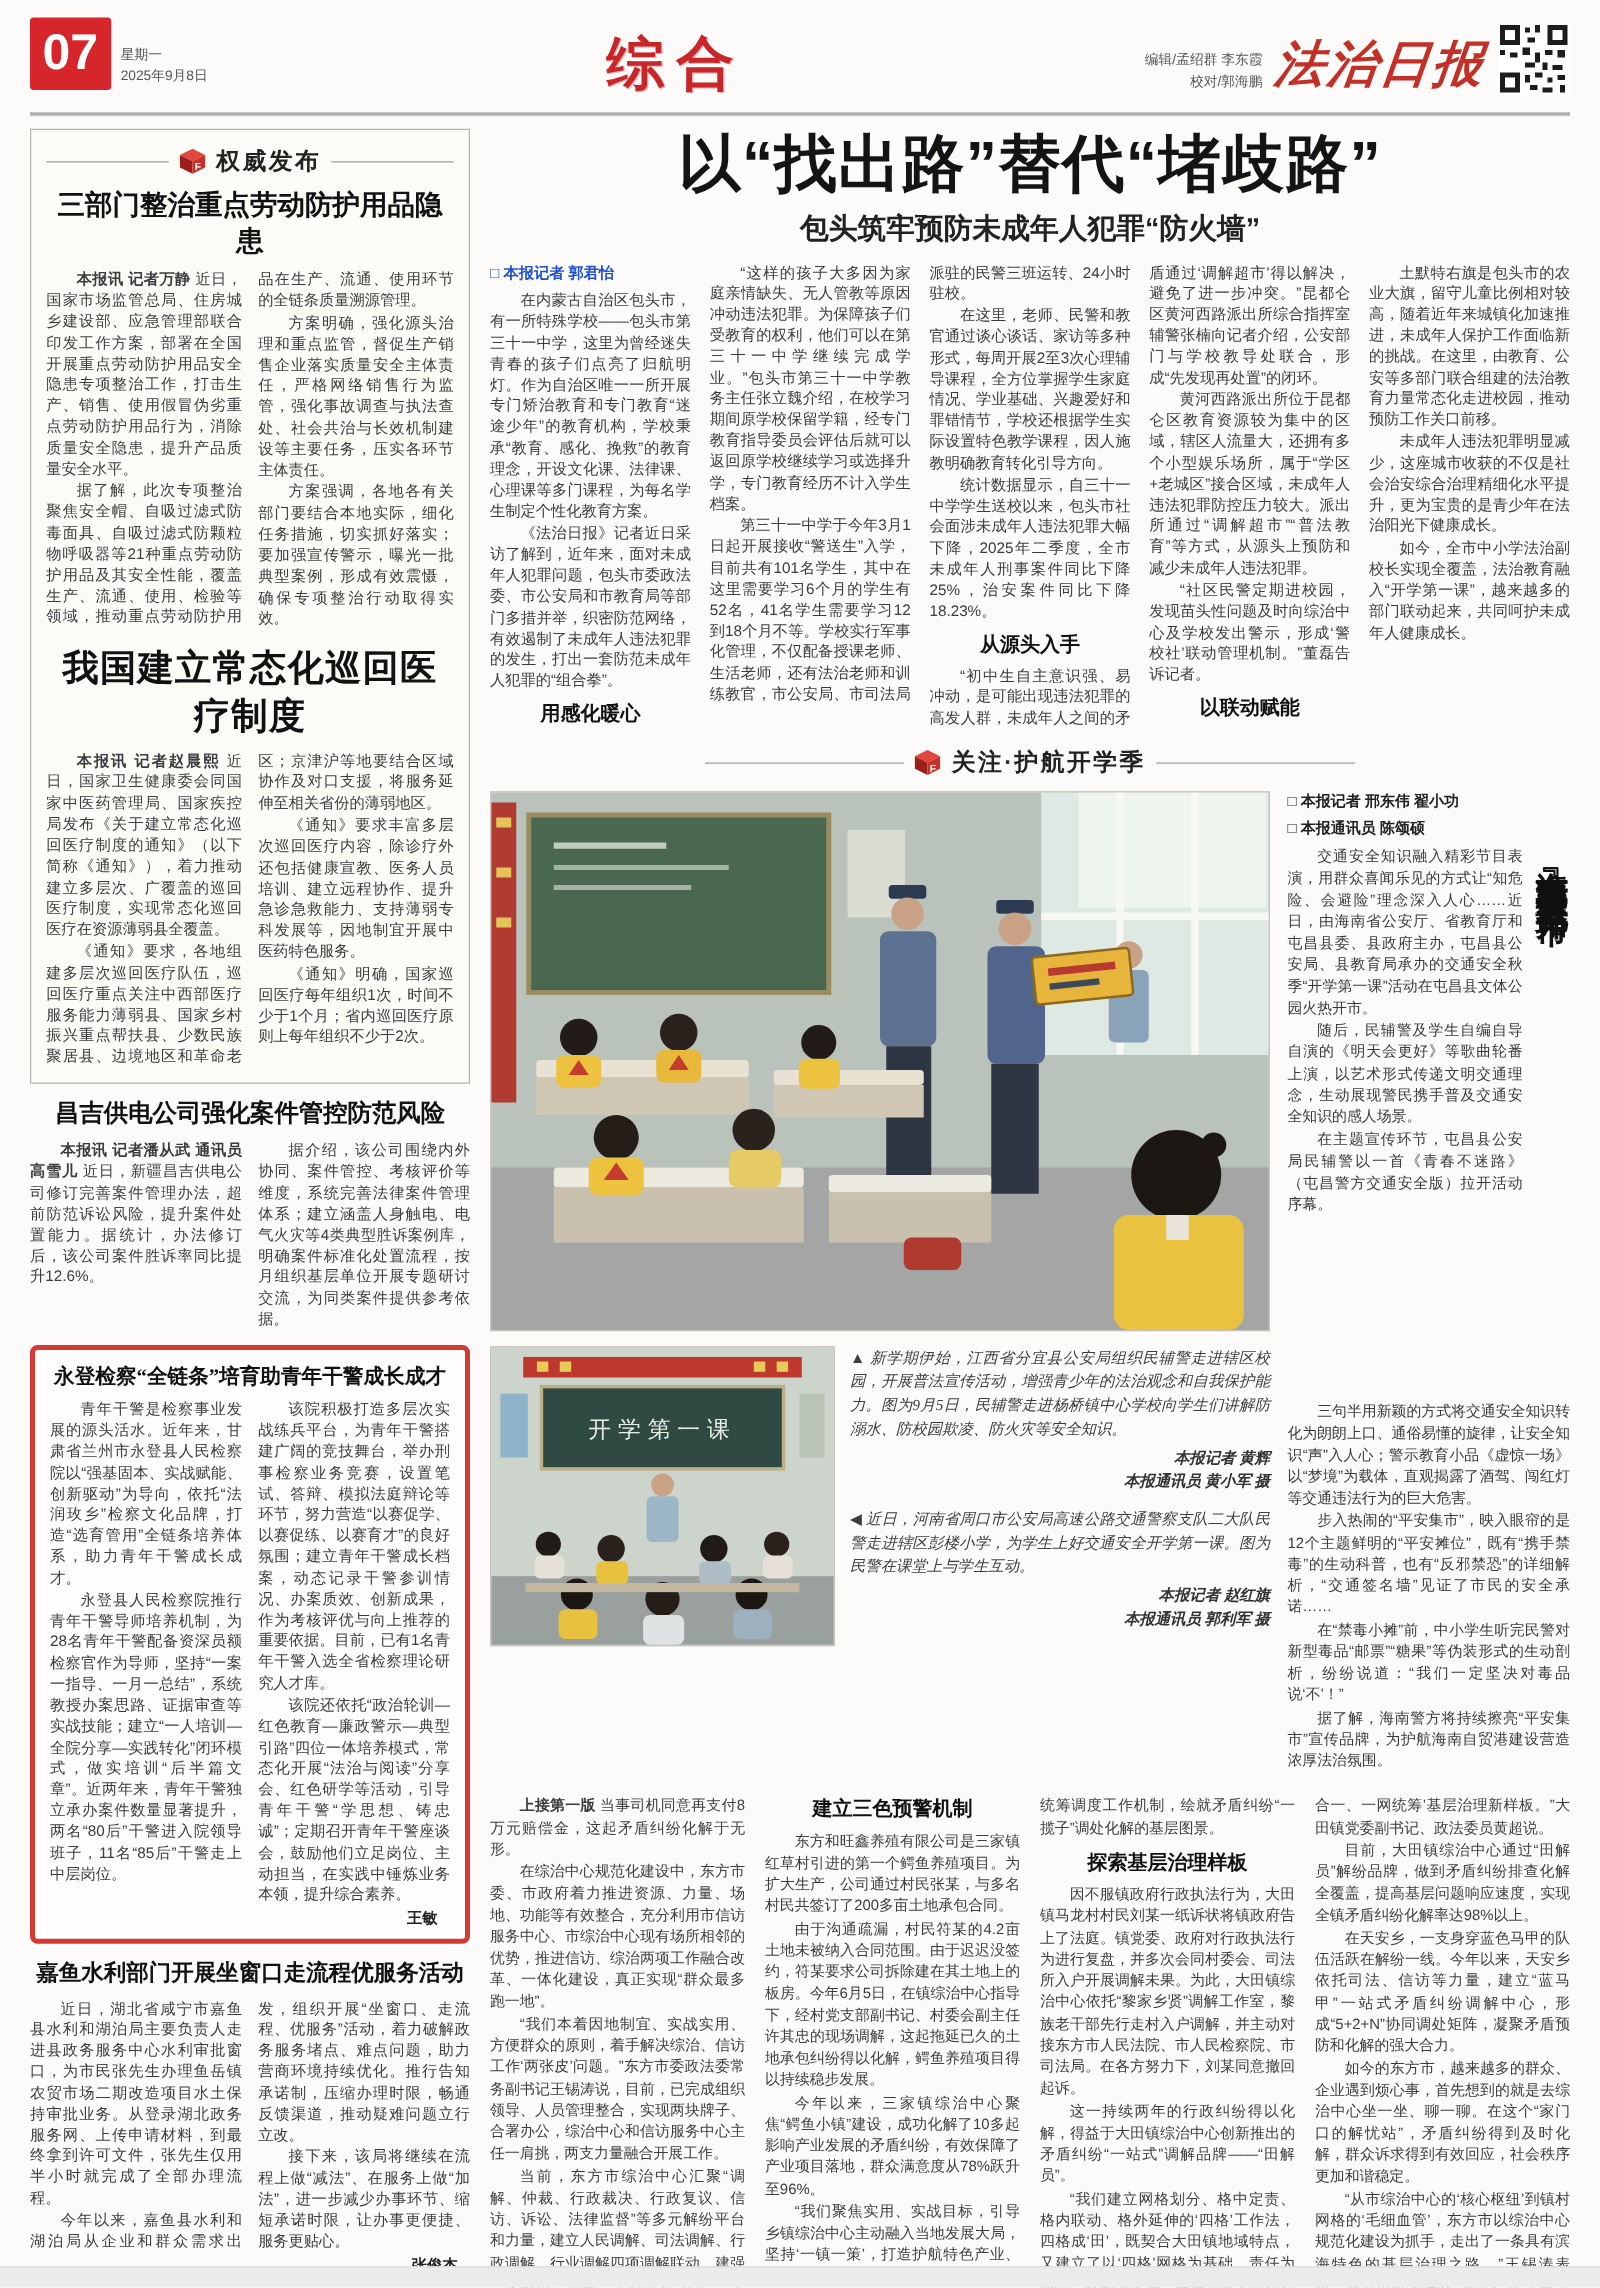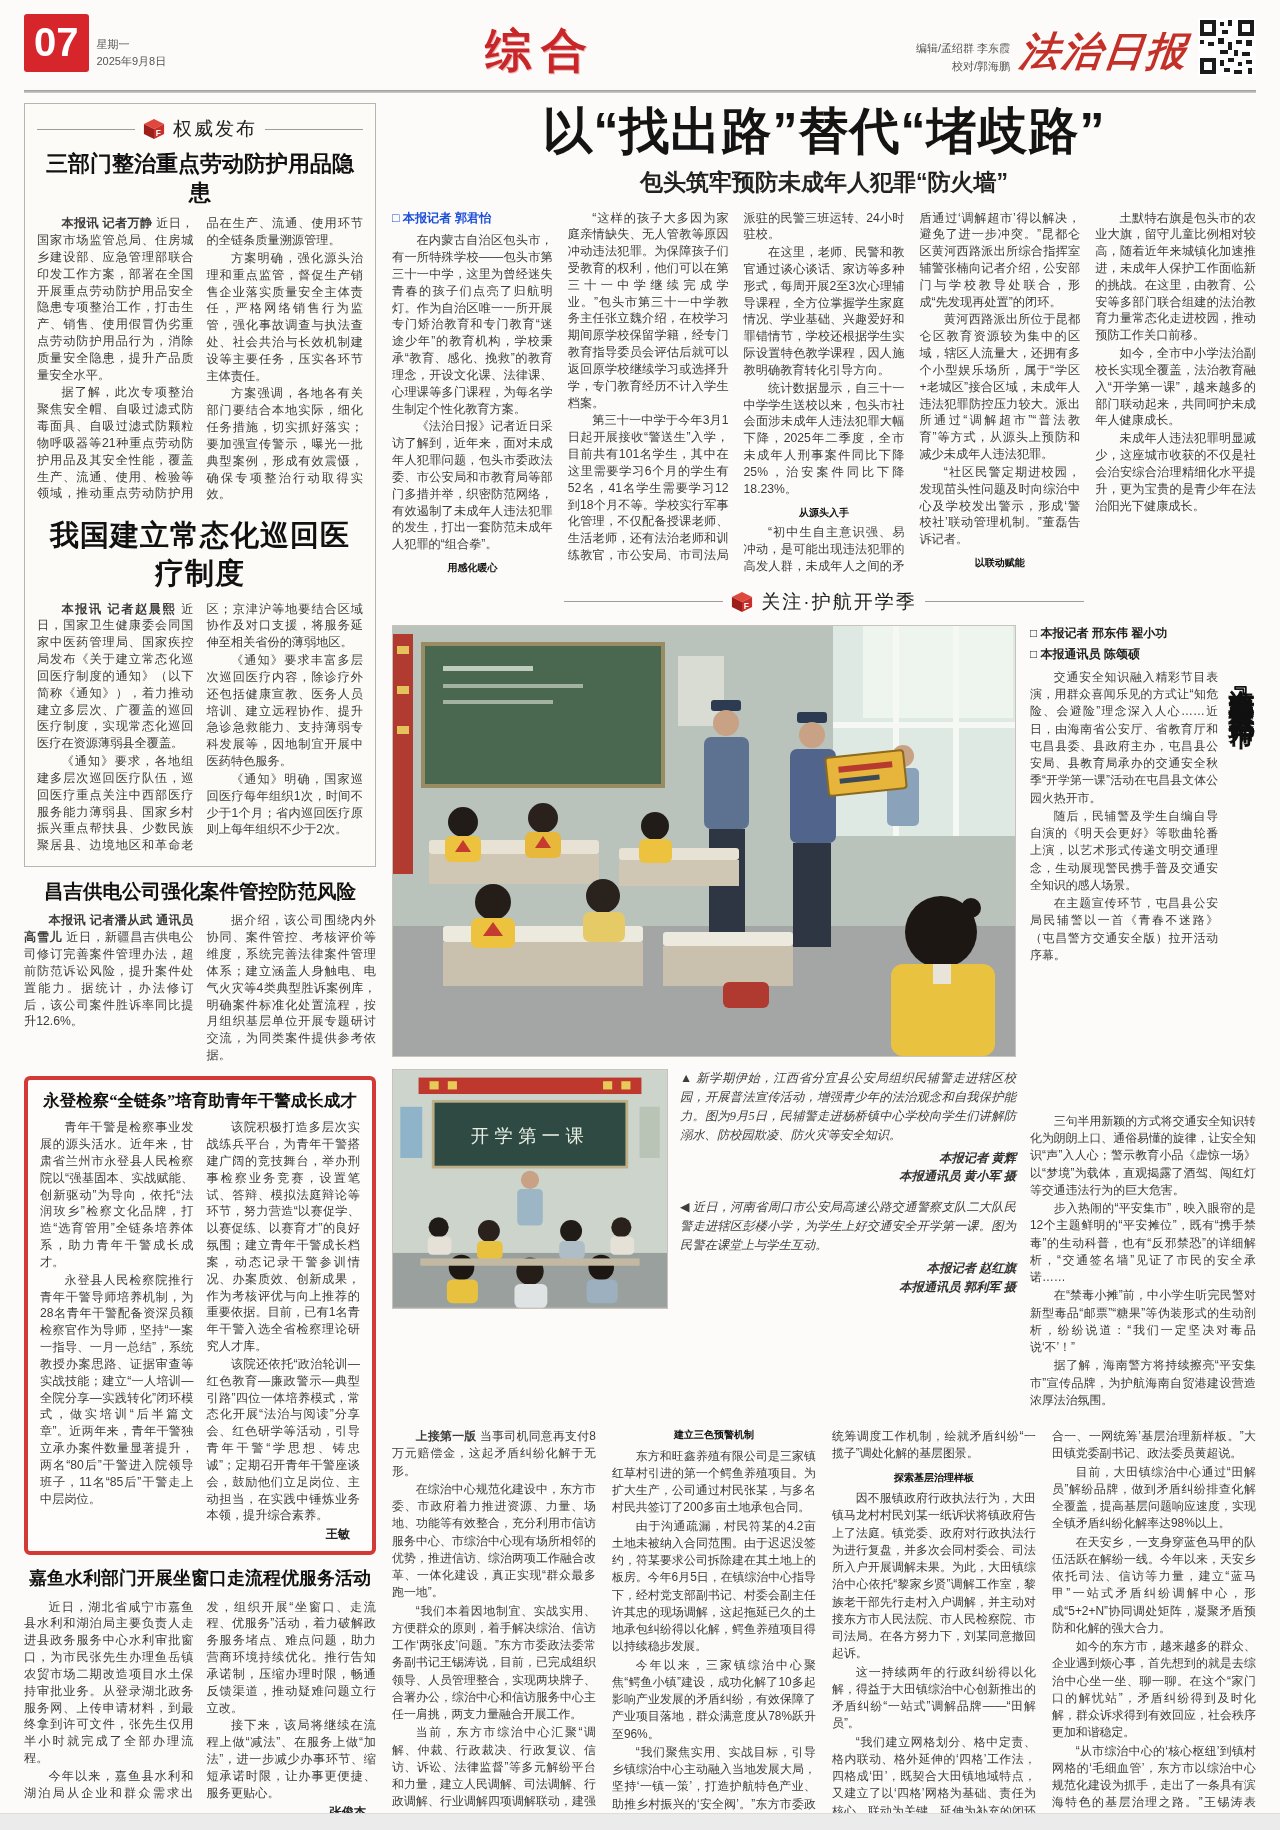--- a/index.html
+++ b/index.html
@@ -32,27 +32,27 @@
   .hl-c{font-size:19.5px;}
   .hl-d{font-size:16.5px;}
   .hl-e{font-size:18px;}
   .hl-mini{font-size:14px;}
   .body{font-size:12.2px;line-height:1.38;text-align:justify;color:#3c3c3c;margin-top:8px;}
   .body p{margin:0 0 1px 0;text-indent:2em;}
   .body p.byline{text-indent:0;font-weight:bold;color:#1d4ed8;margin-bottom:6px;}
   .two{column-count:2;column-gap:13px;}
   .cols5{column-count:5;column-gap:15px;}
   .cols4{column-count:4;column-gap:16px;font-size:11.9px;line-height:1.45;}
-  .flow-sub{font-size:10px;font-weight:900;text-align:center;margin:8px 0 5px 0;color:#111;
+  .flow-sub{font-size:16px;font-weight:900;text-align:center;margin:8px 0 5px 0;color:#111;
             break-inside:avoid;font-family:"Liberation Sans",sans-serif;}
   .sig{text-align:right;font-weight:bold;font-size:12.2px;padding-right:10px;margin-top:2px;color:#222;}
   
   .badge{display:flex;align-items:center;gap:8px;margin:2px 0 8px 0;}
   .badge .line{flex:1;height:1px;background:#9d9d9d;}
-  .badge-text{font-size:19px;font-weight:400;color:#222;letter-spacing:2px;}
+  .badge-text{font-size:19px;font-weight:700;color:#222;letter-spacing:2px;}
   
   .boxed{border:1px solid #b9b5ae;padding:10px 12px 12px 12px;background:#fcfbf8;}
   .boxed article + article{margin-top:14px;}
   .redbox{border:4px solid #d43a35;border-radius:6px;padding:10px 12px 8px 12px;background:#fffdfb;}
   .minirow{display:flex;gap:14px;}
   .minirow article{flex:1;min-width:0;}
   
   .main-title{font-size:50px;font-weight:900;text-align:center;letter-spacing:1px;
               font-family:"Liberation Sans","DejaVu Sans",sans-serif;color:#141414;line-height:1.15;}
   .main-subtitle{font-size:23px;font-weight:700;text-align:center;margin:6px 0 12px 0;color:#222;}
@@ -223,22 +223,22 @@
             <p>“这样的孩子大多因为家庭亲情缺失、无人管教等原因冲动违法犯罪。为保障孩子们受教育的权利，他们可以在第三十一中学继续完成学业。”包头市第三十一中学教务主任张立魏介绍，在校学习期间原学校保留学籍，经专门教育指导委员会评估后就可以返回原学校继续学习或选择升学，专门教育经历不计入学生档案。</p>
             <p>第三十一中学于今年3月1日起开展接收“警送生”入学，目前共有101名学生，其中在这里需要学习6个月的学生有52名，41名学生需要学习12到18个月不等。学校实行军事化管理，不仅配备授课老师、生活老师，还有法治老师和训练教官，市公安局、市司法局派驻的民警三班运转、24小时驻校。</p>
             <p>在这里，老师、民警和教官通过谈心谈话、家访等多种形式，每周开展2至3次心理辅导课程，全方位掌握学生家庭情况、学业基础、兴趣爱好和罪错情节，学校还根据学生实际设置特色教学课程，因人施教明确教育转化引导方向。</p>
             <p>统计数据显示，自三十一中学学生送校以来，包头市社会面涉未成年人违法犯罪大幅下降，2025年二季度，全市未成年人刑事案件同比下降25%，治安案件同比下降18.23%。</p>
             <h4 class="flow-sub">从源头入手</h4>
             <p>“初中生自主意识强、易冲动，是可能出现违法犯罪的高发人群，未成年人之间的矛盾通过‘调解超市’得以解决，避免了进一步冲突。”昆都仑区黄河西路派出所综合指挥室辅警张楠向记者介绍，公安部门与学校教导处联合，形成“先发现再处置”的闭环。</p>
             <p>黄河西路派出所位于昆都仑区教育资源较为集中的区域，辖区人流量大，还拥有多个小型娱乐场所，属于“学区+老城区”接合区域，未成年人违法犯罪防控压力较大。派出所通过“调解超市”“普法教育”等方式，从源头上预防和减少未成年人违法犯罪。</p>
             <p>“社区民警定期进校园，发现苗头性问题及时向综治中心及学校发出警示，形成‘警校社’联动管理机制。”董磊告诉记者。</p>
             <h4 class="flow-sub">以联动赋能</h4>
             <p>土默特右旗是包头市的农业大旗，留守儿童比例相对较高，随着近年来城镇化加速推进，未成年人保护工作面临新的挑战。在这里，由教育、公安等多部门联合组建的法治教育力量常态化走进校园，推动预防工作关口前移。</p>
+            <p>未成年人违法犯罪明显减少，这座城市收获的不仅是社会治安综合治理精细化水平提升，更为宝贵的是青少年在法治阳光下健康成长。</p>
             <p>如今，全市中小学法治副校长实现全覆盖，法治教育融入“开学第一课”，越来越多的部门联动起来，共同呵护未成年人健康成长。</p>
-            <p>未成年人违法犯罪明显减少，这座城市收获的不仅是社会治安综合治理精细化水平提升，更为宝贵的是青少年在法治阳光下健康成长。</p>
           </div>
       </article>
 
       <section>
         <div class="badge" style="max-width:520px;margin:4px auto 10px auto;">
           <span class="line"></span>
           <svg width="22" height="22" viewBox="0 0 24 24">
             <polygon points="12,1 23,6.5 12,12 1,6.5" fill="#e0483e"></polygon>
             <polygon points="1,6.5 12,12 12,23 1,17.5" fill="#9c1f1c"></polygon>
             <polygon points="23,6.5 12,12 12,23 23,17.5" fill="#c8302c"></polygon>

